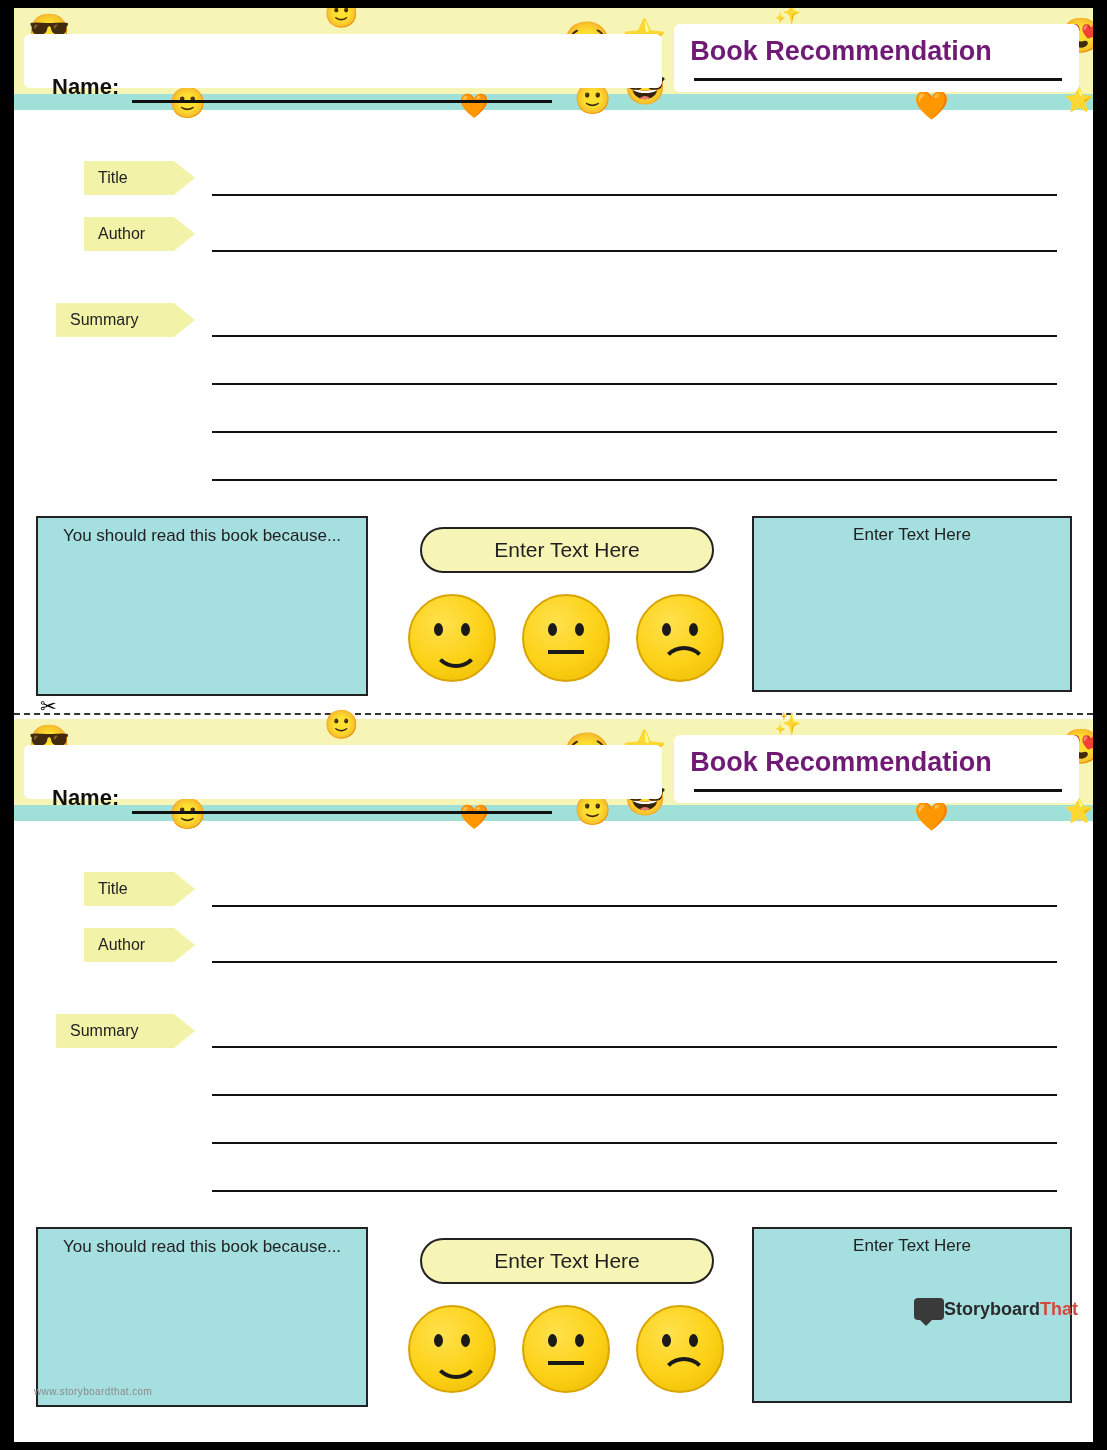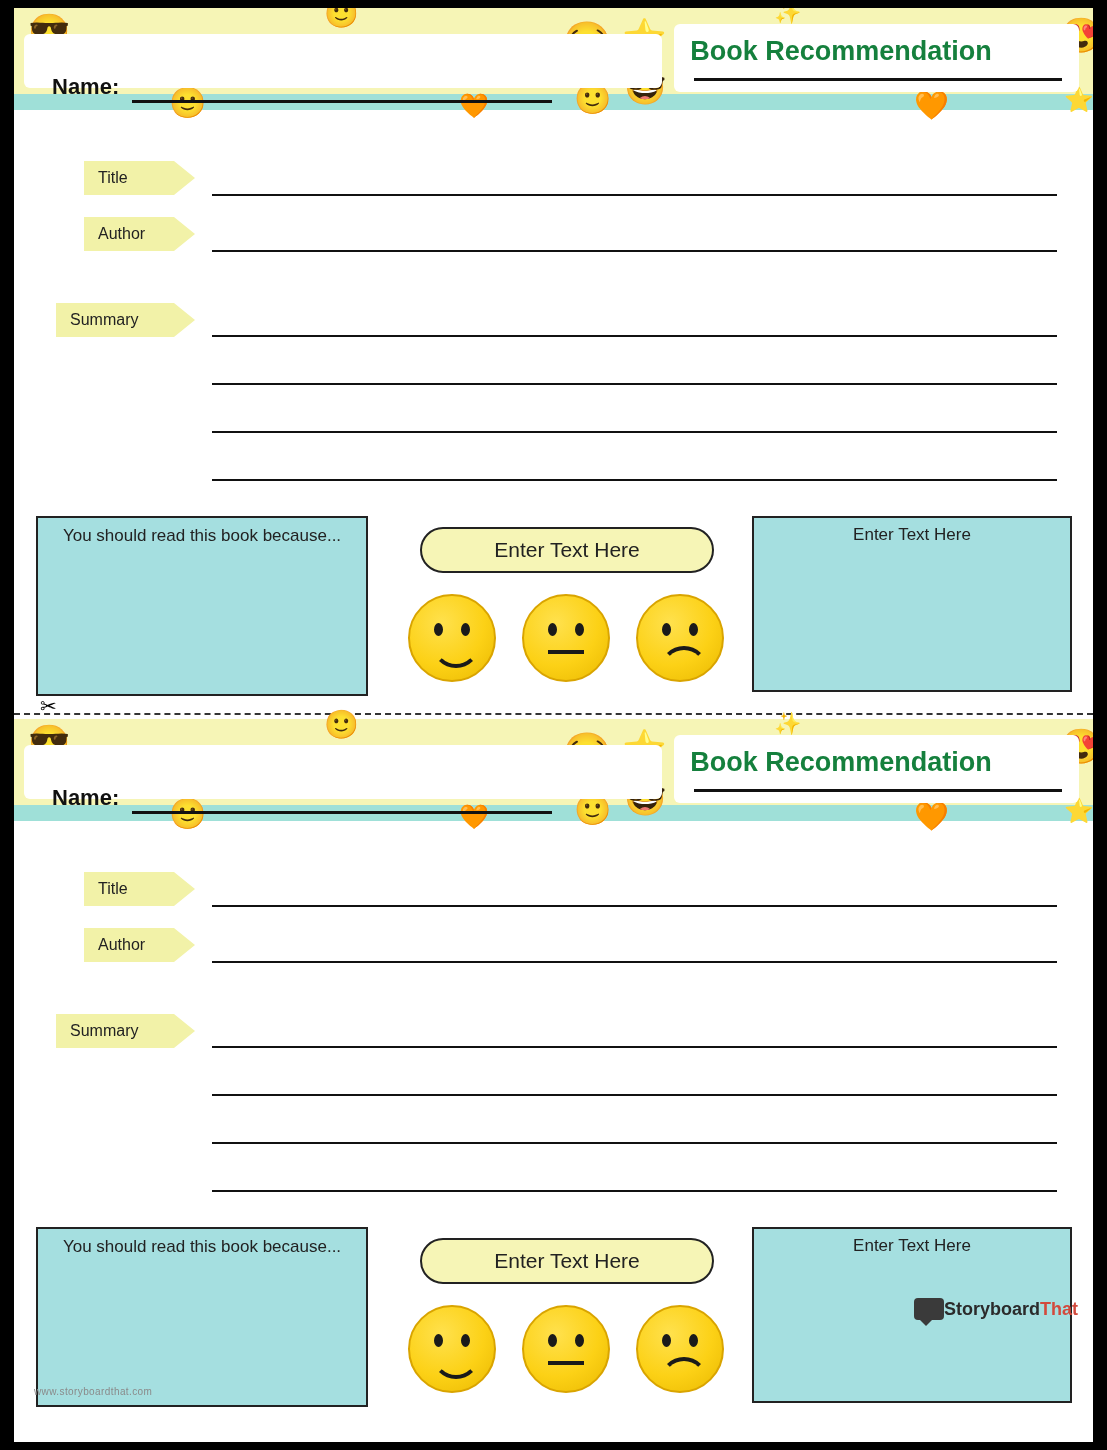--- a/index.html
+++ b/index.html
@@ -75,21 +75,21 @@
     background: #ffffff;
     border-radius: 6px;
   }
   .title-text {
     position: absolute;
     left: 660px; top: 28px;
     width: 334px;
     text-align: center;
     font-size: 27px;
     font-weight: bold;
-    color: #15803d;
+    color: #701a75;
   }
   .title-underline {
     position: absolute;
     left: 680px; top: 70px;
     width: 368px; height: 0;
     border-bottom: 3px solid #111;
   }
 
   
   .emo {

